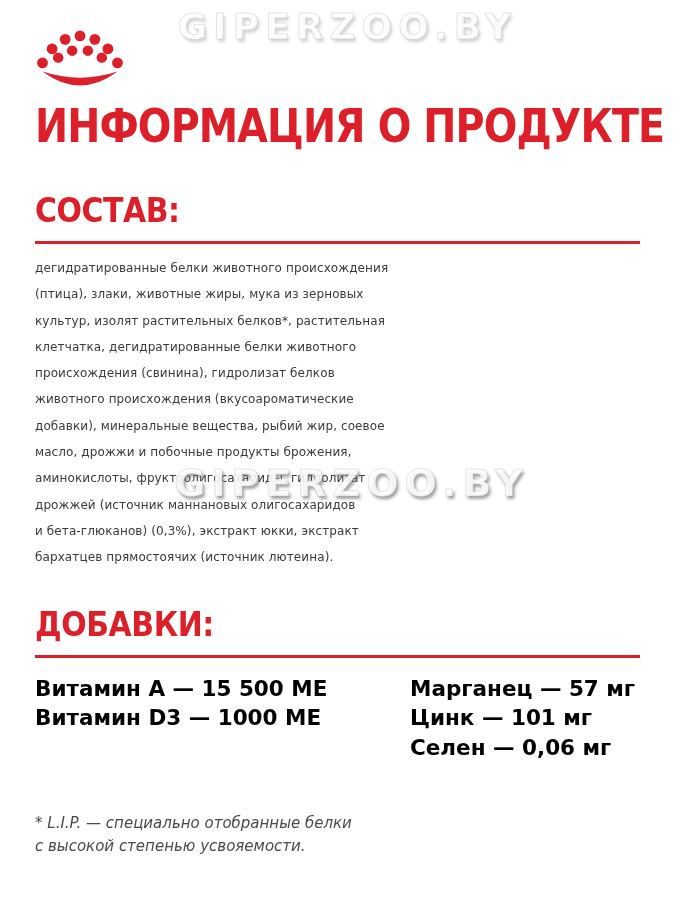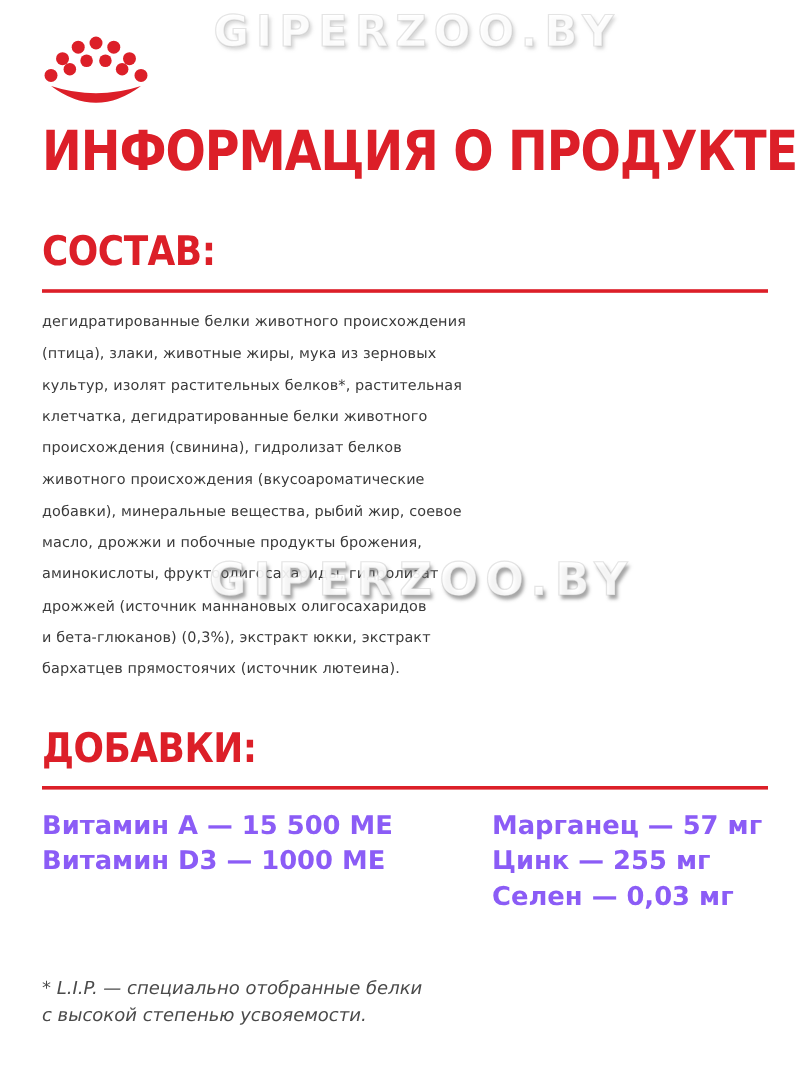--- a/index.html
+++ b/index.html
@@ -65,21 +65,21 @@
   
   .additives {
     margin-top: 16px;
     display: flex;
   }
   .add-col { width: 375px; }
   .add-col.right { width: auto; }
   .add-item {
     font-size: 21.5px;
     font-weight: 700;
-    color: #8b5cf6;
+    color: #000000;
     line-height: 29.5px;
     white-space: nowrap;
   }
   
   .footnote {
     margin-top: 50px;
     font-size: 15px;
     line-height: 23px;
     color: #4a4a4a;
     white-space: pre-line;
@@ -158,22 +158,22 @@
   <h2 class="section-heading heading-addit">ДОБАВКИ:</h2>
   <hr class="rule">
 
   <div class="additives">
     <div class="add-col">
       <div class="add-item">Витамин A — 15 500 МЕ</div>
       <div class="add-item">Витамин D3 — 1000 МЕ</div>
     </div>
     <div class="add-col right">
       <div class="add-item">Марганец — 57 мг</div>
-      <div class="add-item">Цинк — 255 мг</div>
-      <div class="add-item">Селен — 0,03 мг</div>
+      <div class="add-item">Цинк — 101 мг</div>
+      <div class="add-item">Селен — 0,06 мг</div>
     </div>
   </div>
 
   <p class="footnote">* L.I.P. — специально отобранные белки
 с высокой степенью усвояемости.</p>
 
   <div class="watermark mid">GIPERZOO.BY</div>
 
 </div>
 

